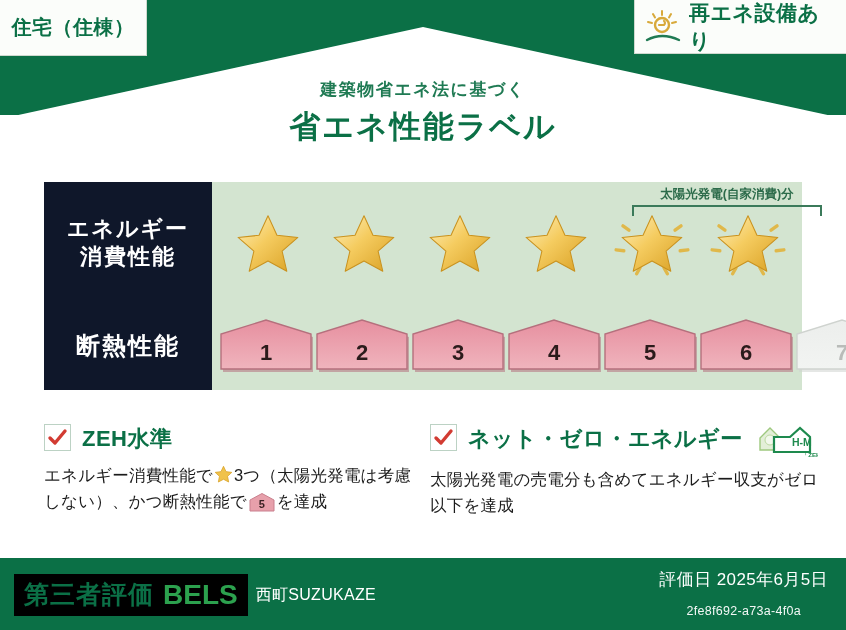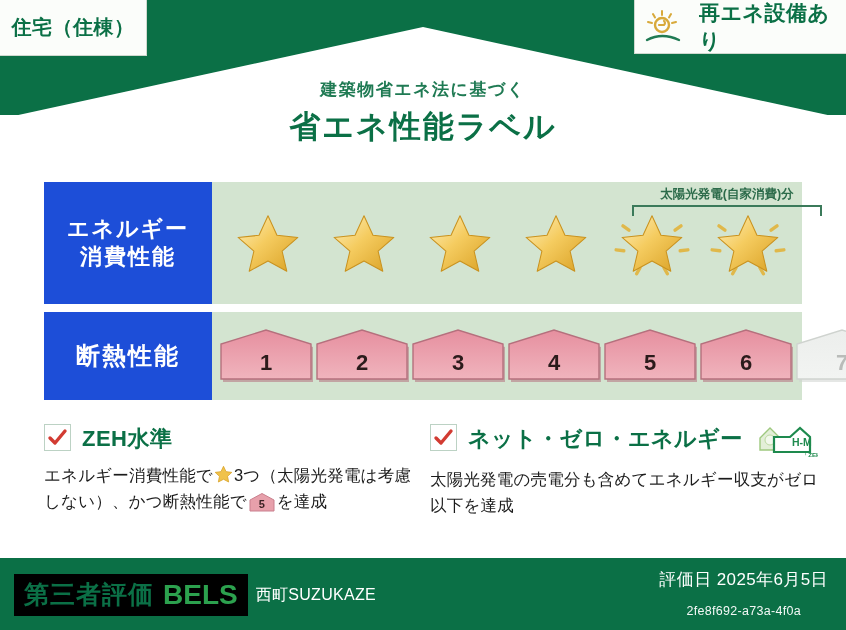--- a/index.html
+++ b/index.html
@@ -32,21 +32,21 @@
   }
   #badge-dwelling{
     left:0;top:0;width:147px;height:56px;
     border-left:none;border-top:none;
   }
   #badge-dwelling .btxt{
     font-size:20px;font-weight:bold;color:#0b7046;letter-spacing:.5px;
   }
   #badge-renew{
     right:0;top:0;width:212px;height:54px;
-    border-right:none;border-top:none;gap:16px;padding:0 8px;justify-content:space-between;
+    border-right:none;border-top:none;gap:6px;padding:0 8px;justify-content:space-between;
   }
   #badge-renew .btxt{
     font-size:21px;font-weight:bold;color:#0b7046;letter-spacing:.5px;
   }
   .sun-icon{width:40px;height:36px;flex:0 0 auto;}
 
   
   .title-wrap{
     position:absolute;z-index:6;left:0;top:78px;width:846px;text-align:center;
   }
@@ -57,24 +57,24 @@
   .title-main{
     font-size:31px;font-weight:bold;color:#0b7046;letter-spacing:2px;
   }
 
   
   .panel{
     position:absolute;z-index:6;left:44px;width:758px;
     background:#d3e4d0;display:flex;align-items:stretch;
   }
   #panel-energy{top:182px;height:122px;}
-  #panel-insul{top:312px;height:88px;}
+  #panel-insul{top:302px;height:88px;}
 
   .metric-label{
-    background:#1d4ed8;color:#ffffff;flex:0 0 auto;
+    background:#0f172a;color:#ffffff;flex:0 0 auto;
     display:flex;flex-direction:column;align-items:center;justify-content:center;
     font-weight:bold;letter-spacing:2px;line-height:1.28;
   }
   #panel-energy .metric-label{width:168px;font-size:22px;}
   #panel-insul  .metric-label{width:168px;font-size:24px;}
 
   .metric-body{flex:1 1 auto;position:relative;}
 
   
   .stars{

